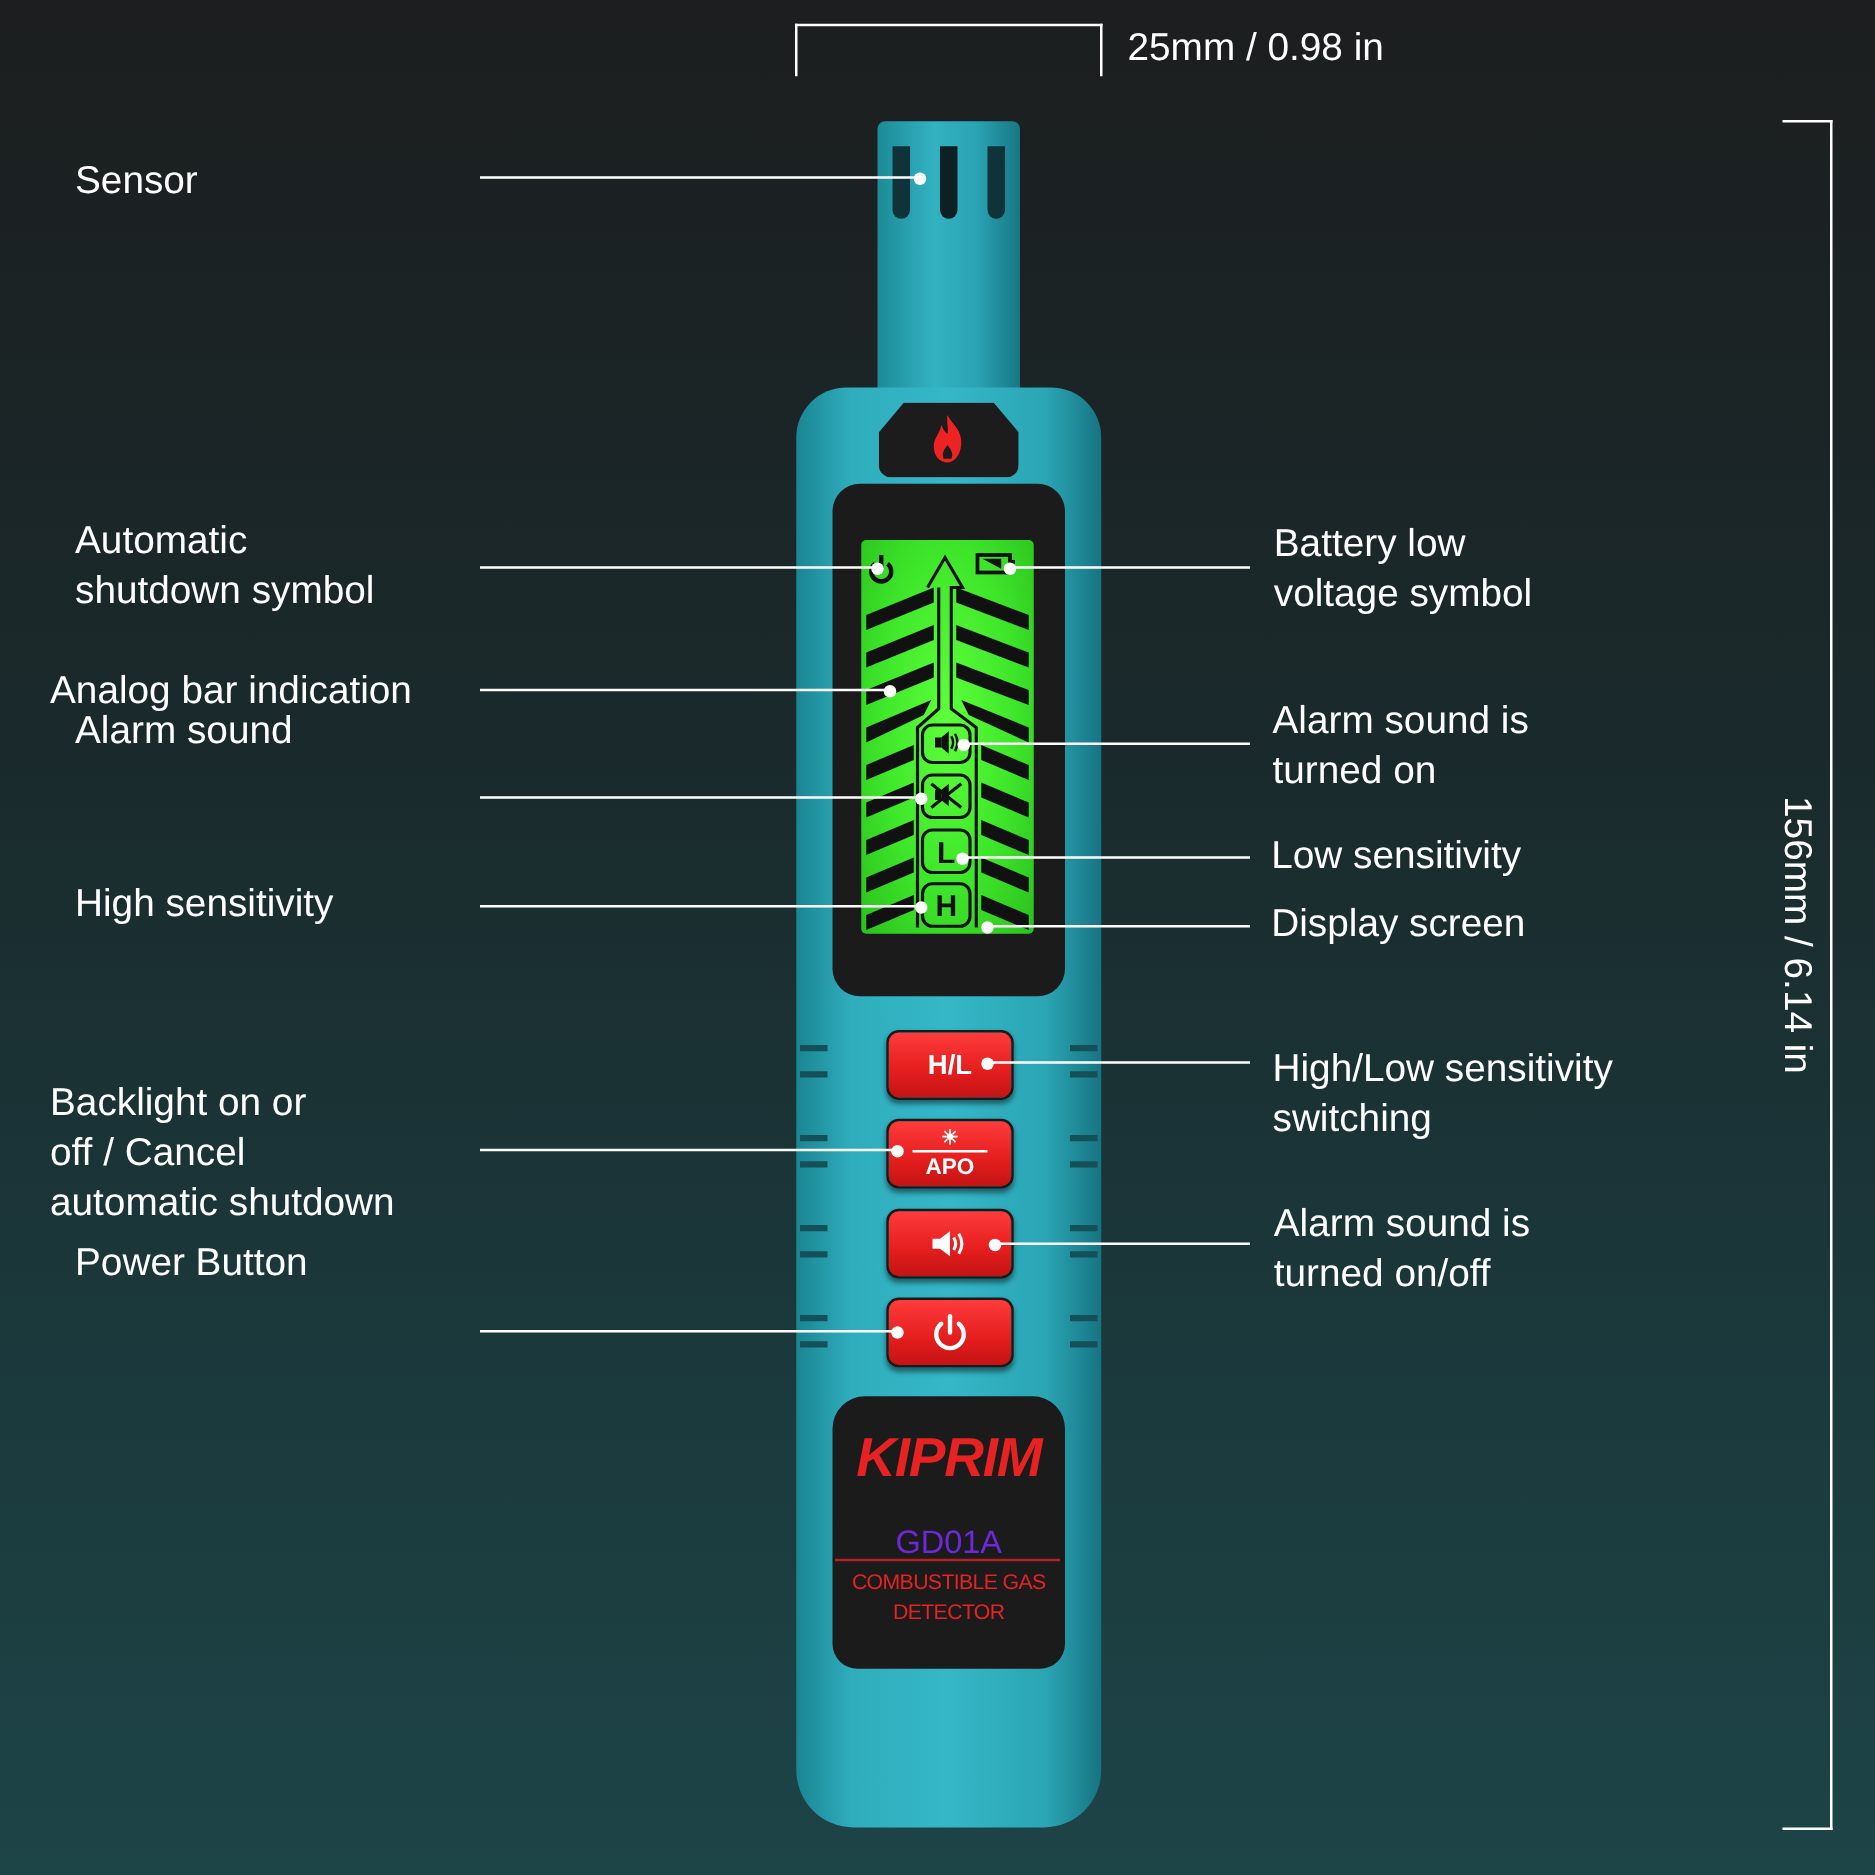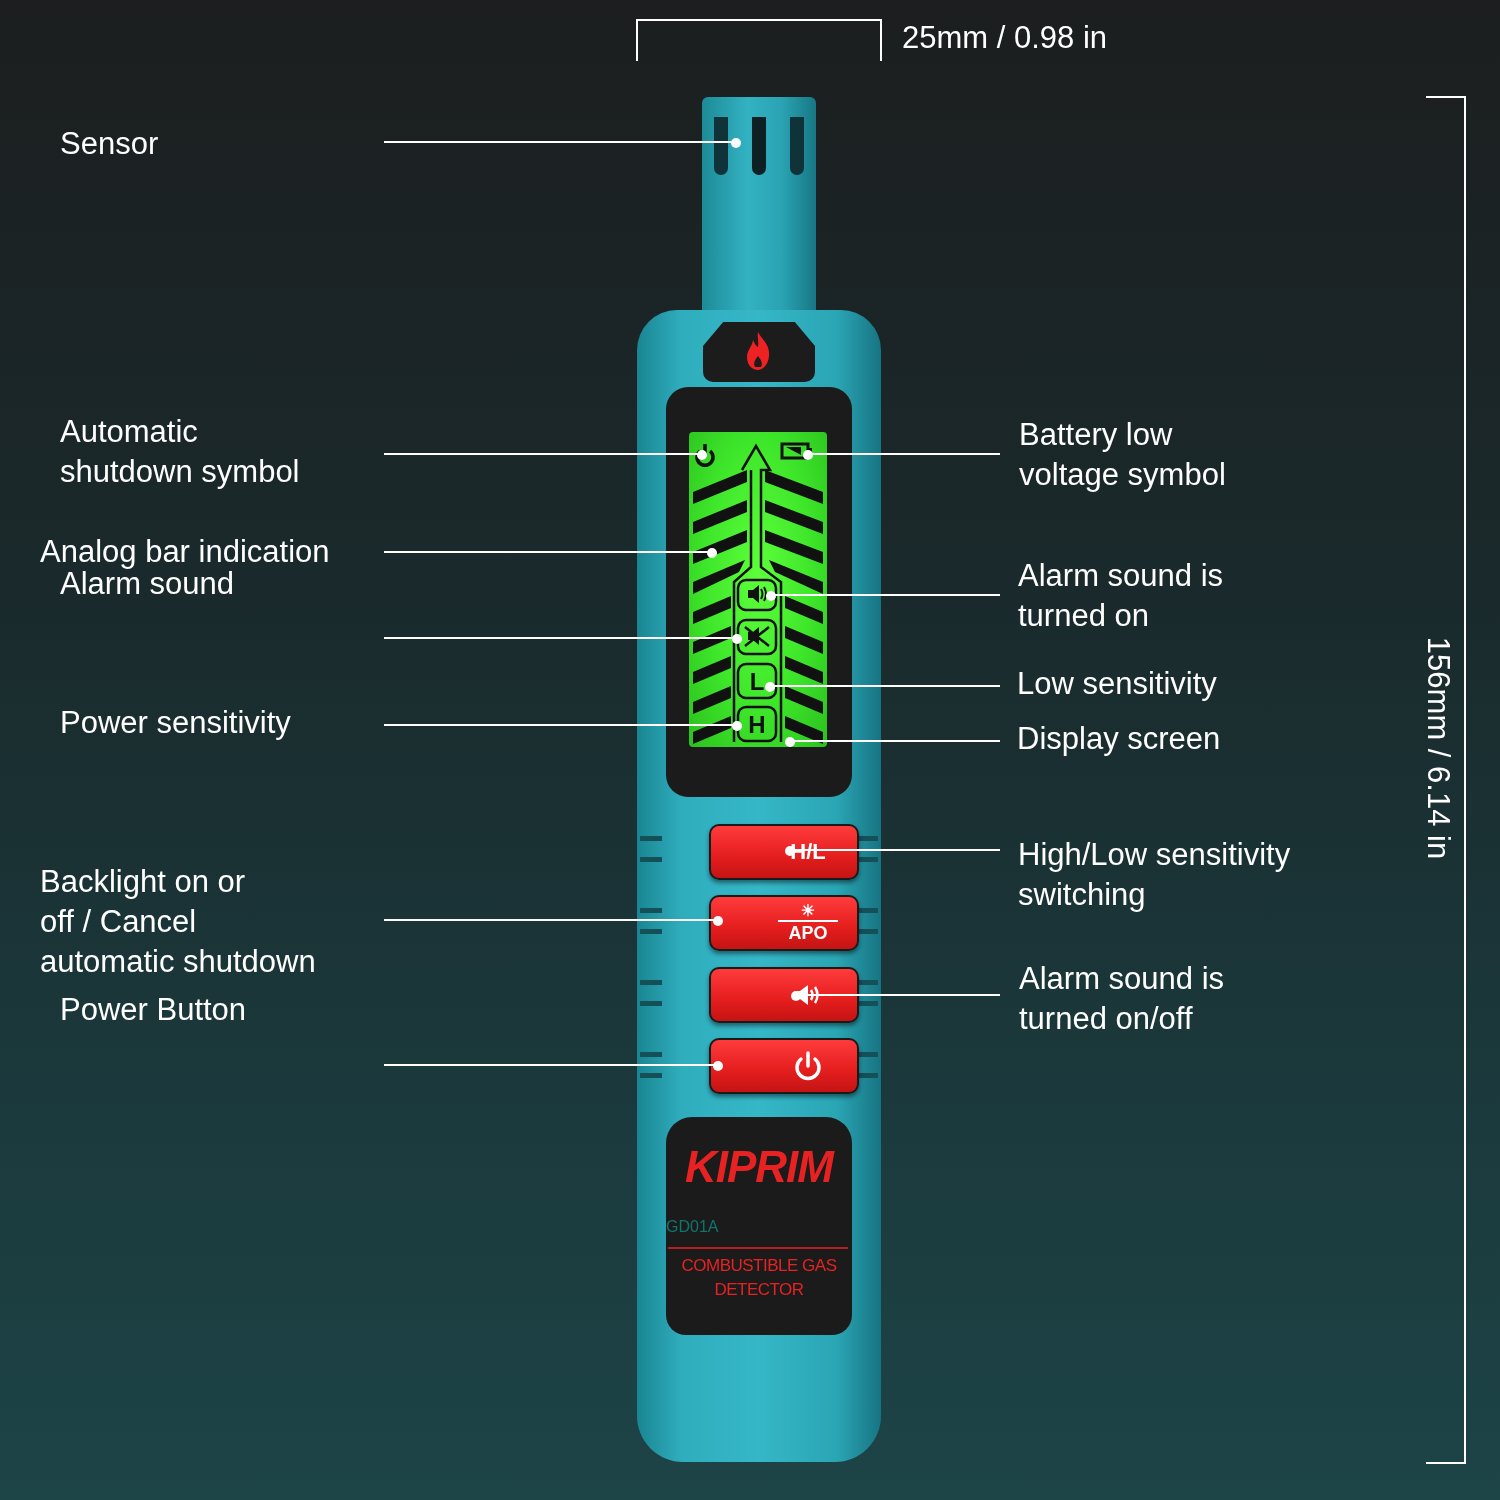--- a/index.html
+++ b/index.html
@@ -40,32 +40,32 @@
     position:absolute; left:689px; top:432px; width:138px; height:315px;
     background: radial-gradient(ellipse at 50% 45%, #5dff3a 0%, #3ee62a 55%, #2bc01e 100%);
     border-radius:4px; overflow:hidden;
   }
   .btn {
     position:absolute; left:709px; width:98px; height:52px;
     background: linear-gradient(180deg, #ff3b3b 0%, #e41d1d 60%, #c41414 100%);
     border:2px solid #1a1a1a; border-radius:10px;
     box-shadow: 0 3px 4px rgba(0,0,0,0.45);
     display:flex; align-items:center; justify-content:center;
-    color:#fff; font-weight:bold; font-size:22px;padding-left:48px;
+    color:#fff; font-weight:bold; font-size:22px;
   }
   .grip { position:absolute; width:22px; height:5px; background:#154f57; }
   .brand-panel {
     position:absolute; left:666px; top:1117px; width:186px; height:218px;
     background:#1b1b1b; border-radius:26px 26px 20px 20px;
   }
   .brand {
     position:absolute; left:666px; top:1142px; width:186px; text-align:center;
     font-size:44px; font-weight:bold; color:#e62222; letter-spacing:-1px; font-style:italic;
   }
-  .model { position:absolute; left:666px; top:1218px; width:186px; font-size:16px; color:#0f766e; }
+  .model { position:absolute; left:666px; top:1218px; width:186px; text-align:center; font-size:26px; color:#6d28d9; }
   .model-rule { position:absolute; left:668px; top:1247px; width:180px; height:2px; background:#b52020; }
   .desc { position:absolute; left:666px; top:1254px; width:186px; text-align:center; font-size:17px; line-height:24px; color:#e62222; letter-spacing:-0.5px; }
 </style>
 </head>
 <body>
 
 <div style="position:absolute;left:636px;top:19px;width:242px;height:40px;border:2px solid #fff;border-bottom:none;"></div>
 <div class="dim-text" style="left:902px;top:20px;">25mm / 0.98 in</div>
 
 <div style="position:absolute;left:1426px;top:96px;width:38px;height:1364px;border:2px solid #fff;border-left:none;"></div>
@@ -225,21 +225,21 @@
 <div class="line" style="left:384px;top:551px;width:328px;"></div>
 <div class="dot" style="left:712px;top:552px;"></div>
 
 <div class="lbl right-align" style="left:60px;top:564px;width:306px;">
   <div>Alarm sound</div>
 </div>
 <div class="line" style="left:384px;top:637px;width:352px;"></div>
 <div class="dot" style="left:737px;top:638px;"></div>
 
 <div class="lbl right-align" style="left:60px;top:703px;width:306px;">
-  <div>Power sensitivity</div>
+  <div>High sensitivity</div>
 </div>
 <div class="line" style="left:384px;top:724px;width:352px;"></div>
 <div class="dot" style="left:737px;top:725px;"></div>
 
 <div class="lbl right-align" style="left:40px;top:862px;width:326px;">
   <div>Backlight on or</div>
   <div>off / Cancel</div>
   <div>automatic shutdown</div>
 </div>
 <div class="line" style="left:384px;top:919px;width:334px;"></div>

